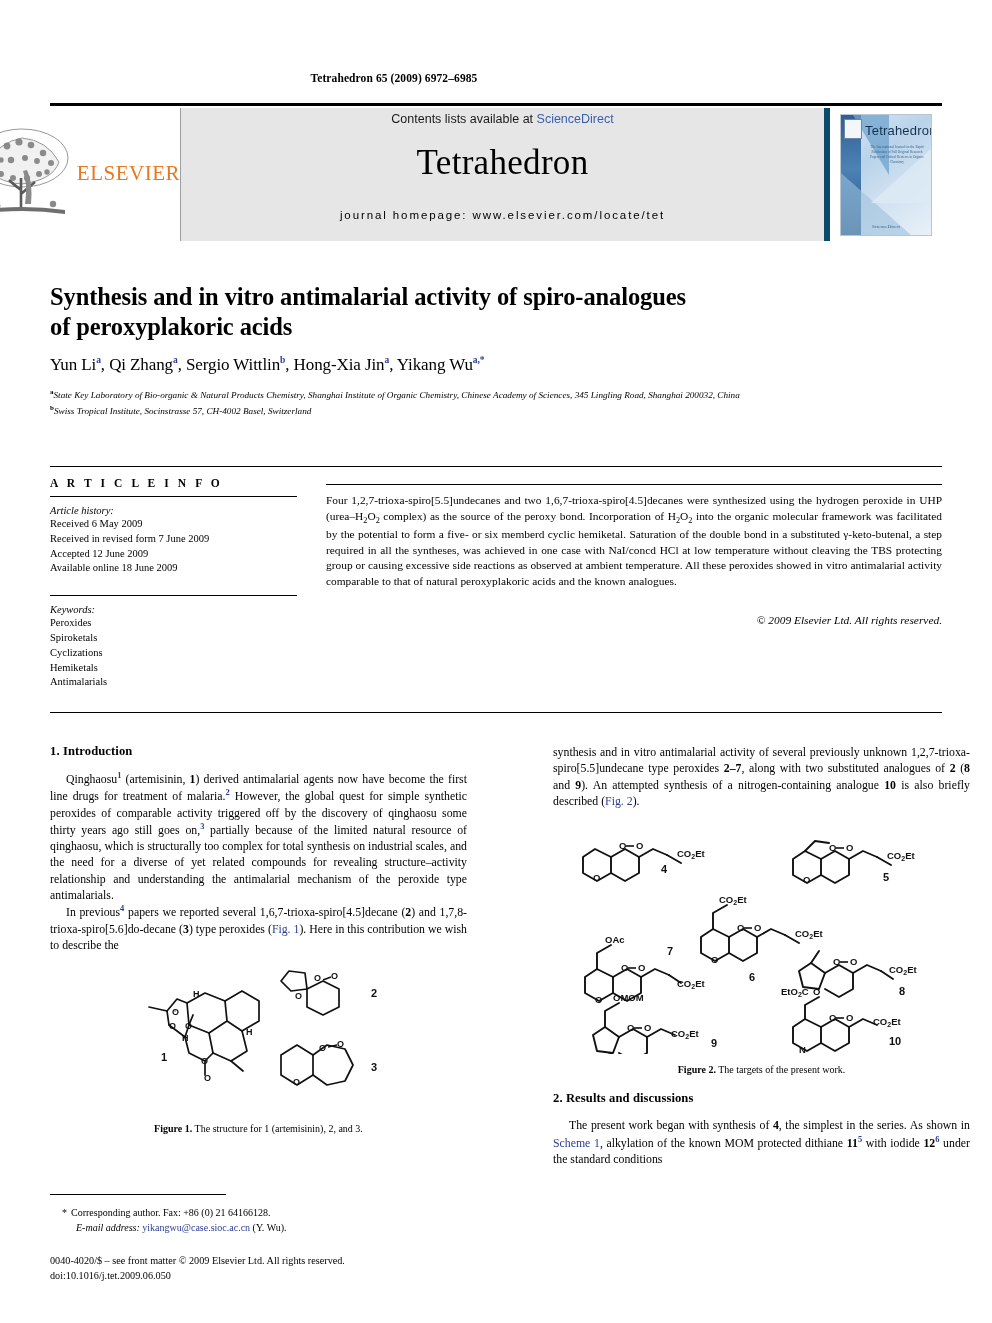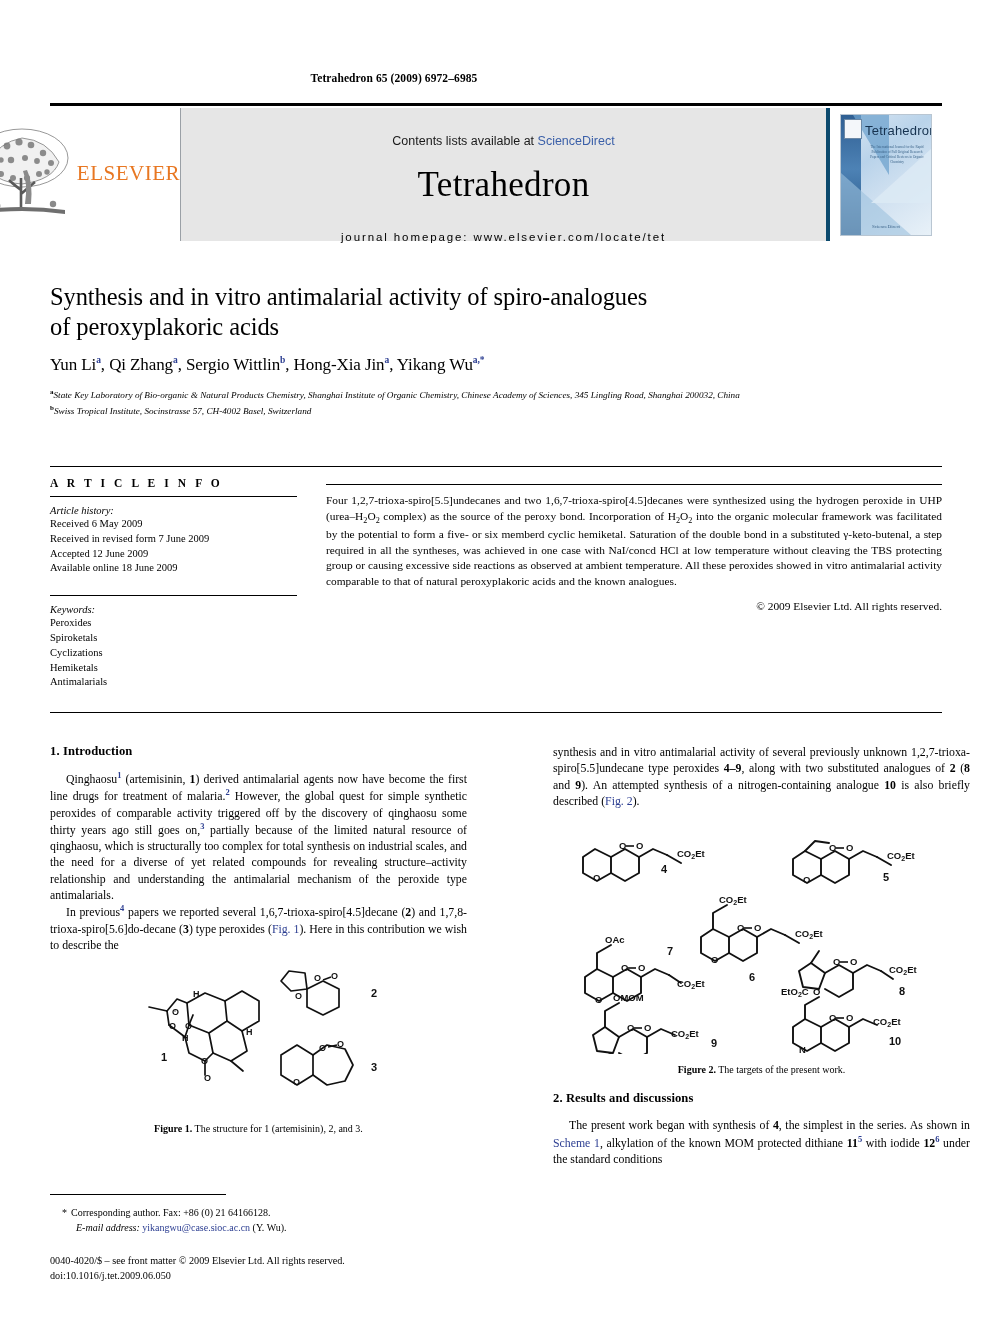--- a/index.html
+++ b/index.html
@@ -68,26 +68,26 @@
     font-size: 21px;
     color: #E87722;
     letter-spacing: .5px;
     line-height: 1;
     margin-top: 1px;
   }
   .masthead-center {
     flex: 1 1 auto;
     background: #e6e6e6;
     border-left: 1px solid #9aa0a6;
-    border-right: 4px solid #0c4a6e;
+    border-right: 6px solid #0c4a6e;
     display: flex;
     flex-direction: column;
     align-items: center;
     justify-content: flex-start;
-    padding-top: 26px;
+    padding-top: 4px;
     box-sizing: border-box;
   }
   .contents-line {
     font-family: "Liberation Sans", sans-serif;
     font-size: 12.5px;
     color: #1a1a1a;
   }
   .contents-line .sd {
     color: #3a5fa8;
   }
@@ -177,21 +177,21 @@
   
   .title-block {
     position: absolute;
     top: 282px;
     left: 50px;
     width: 892px;
   }
   .paper-title {
     font-size: 24.5px;
     line-height: 1.23;
-    font-weight: normal;
+    font-weight: bold;
     margin: 0;
     letter-spacing: -.1px;
   }
   .authors {
     margin-top: 13px;
     font-size: 17px;
     letter-spacing: -.1px;
   }
   .authors sup {
     font-size: 9.5px;
@@ -254,23 +254,24 @@
     font-size: 10.5px;
     line-height: 1.41;
   }
   .kw-block { margin-top: 3px; }
   .abs-text {
     font-size: 11.4px;
     line-height: 1.395;
     text-align: justify;
   }
   .abs-copy {
-    margin-top: 10px;
+    margin-top: 24px;
     text-align: right;
     font-size: 11.4px;
+    font-style: italic;
   }
   sub { font-size: .72em; }
   sup.ref {
     font-size: .72em;
     color: #2b3d91;
     font-weight: bold;
   }
 
   
   .body-rule {
@@ -547,21 +548,21 @@
             <line x1="219" y1="84" x2="228" y2="82"></line>
           </g>
         </svg>
         <div class="figcap"><b>Figure 1.</b><span> The structure for 1 (artemisinin), 2, and 3.</span></div>
       </div>
     </div>
 
     <div class="col">
       <p class="para" style="text-indent:0">
         synthesis and in vitro antimalarial activity of several previously unknown 1,2,7-trioxa-spiro[5.5]undecane
-        type peroxides <span class="bold">4–9</span>, along with two substituted analogues of
+        type peroxides <span class="bold">2–7</span>, along with two substituted analogues of
         <span class="bold">2</span> (<span class="bold">8</span> and <span class="bold">9</span>). An attempted
         synthesis of a nitrogen-containing analogue <span class="bold">10</span> is also briefly described
         (<span class="lnk">Fig. 2</span>).
       </p>
 
       <div class="fig">
         <svg width="417" height="235" viewBox="0 0 417 235" aria-hidden="true">
           <g stroke="#111" stroke-width="1.9" fill="none" stroke-linecap="round" stroke-linejoin="round">
 
             <path d="M42 30 L30 38 L30 54 L44 62 L58 54 L58 38 Z"></path>

